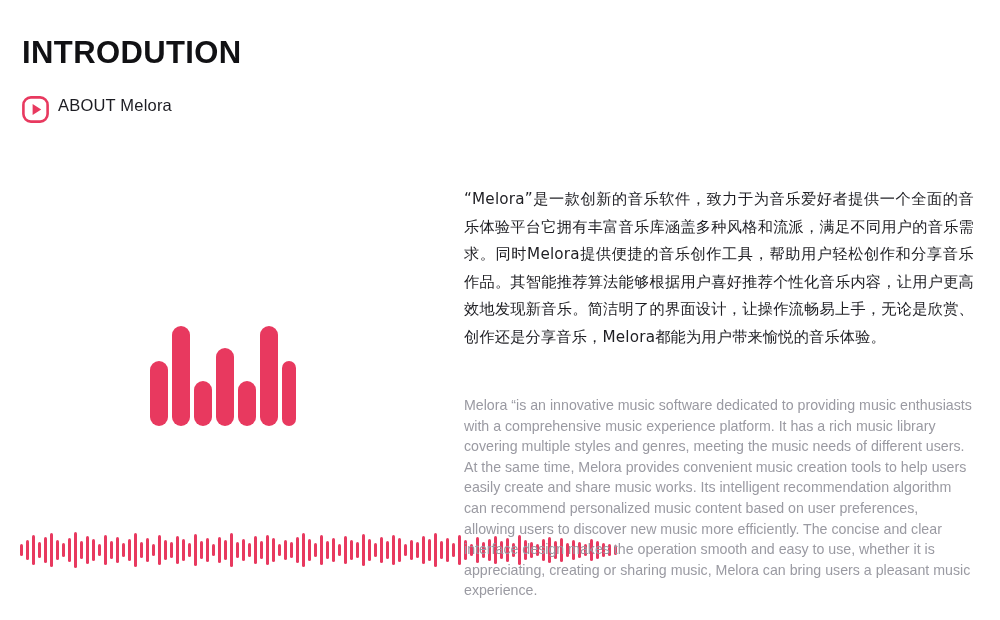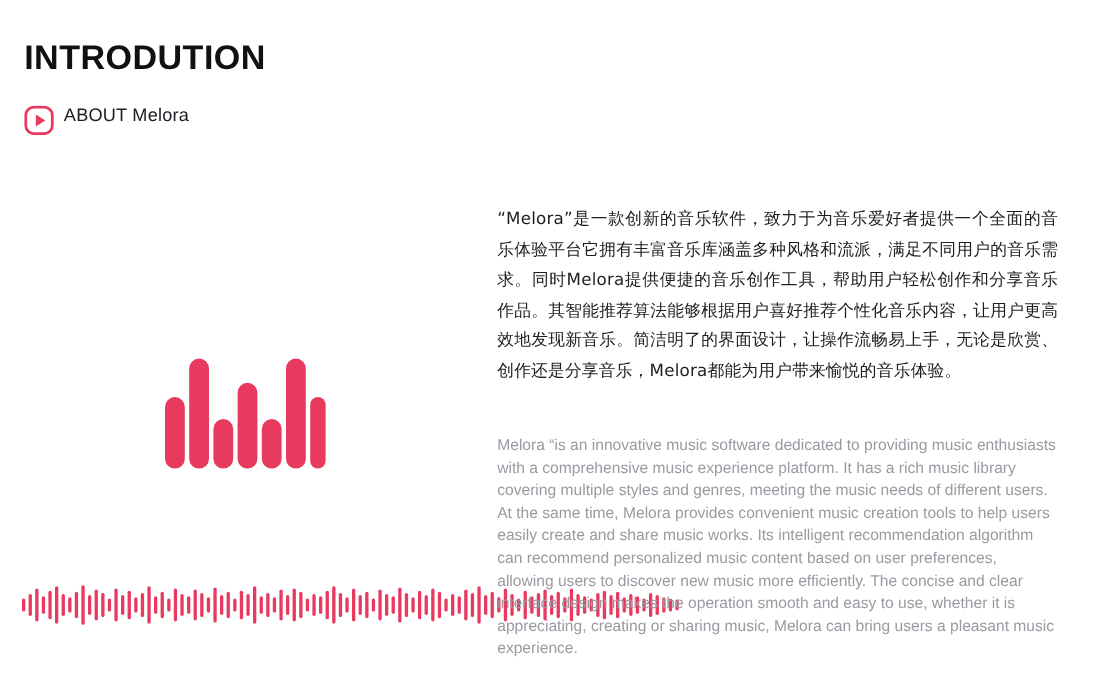--- a/index.html
+++ b/index.html
@@ -90,21 +90,21 @@
   .waveform .wbar {
     width: 3px;
     background: #e8395f;
     border-radius: 1.5px;
     flex: 0 0 auto;
   }
 
   
   .text-col {
     position: absolute;
-    left: 452px;
+    left: 464px;
     top: 186px;
     width: 510px;
   }
   .cn-paragraph {
     font-family: "DejaVu Sans", "Liberation Sans", sans-serif;
     font-size: 15.2px;
     line-height: 27.5px;
     color: #1d1d22;
     margin: 0;
     text-align: justify;

